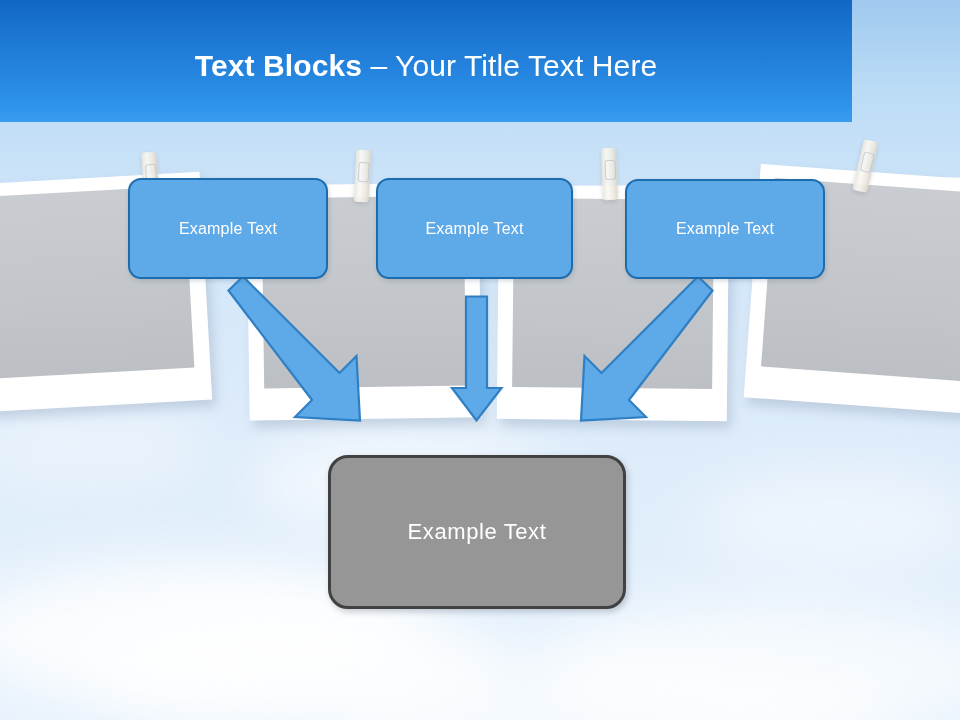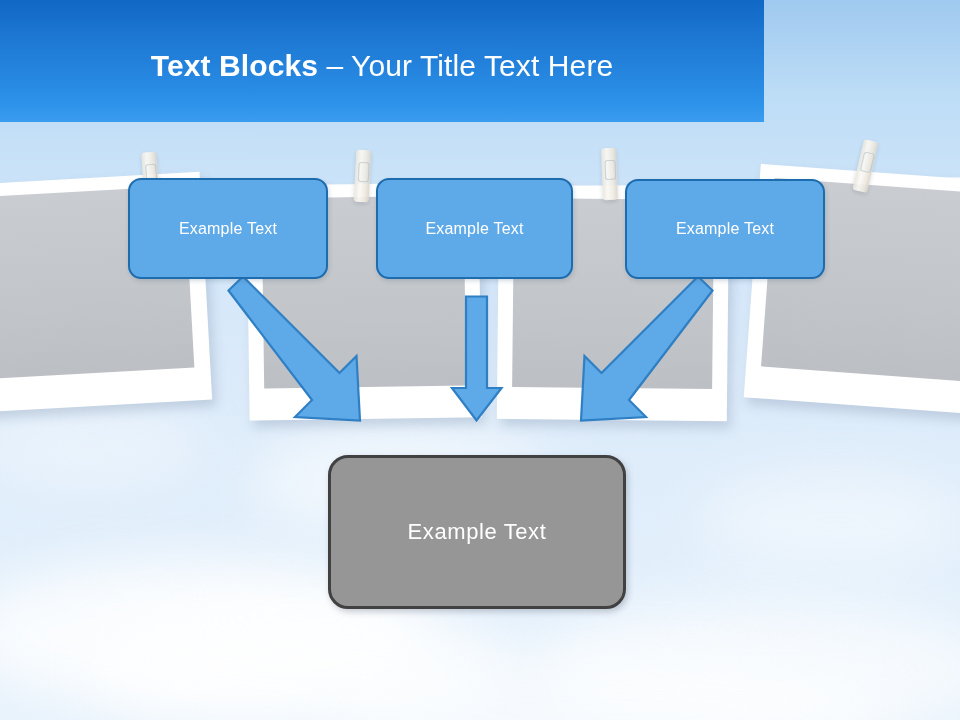--- a/index.html
+++ b/index.html
@@ -102,21 +102,21 @@
   .pol3 { left: 498px; top: 186px; width: 230px; height: 234px; transform: rotate(0.6deg); }
   .pol3 .photo { left: 15px; top: 13px; width: 200px; height: 189px; }
 
   .pol4 { left: 752px; top: 172px; width: 232px; height: 234px; transform: rotate(4.2deg); }
   .pol4 .photo { left: 15px; top: 13px; width: 201px; height: 189px; }
 
   
   .titlebar {
     position: absolute;
     left: 0; top: 0;
-    width: 764px; height: 122px;
+    width: 852px; height: 122px;
     background: linear-gradient(to bottom,
       #1167c4 0%,
       #1c76d2 28%,
       #2484de 58%,
       #2e93ea 86%,
       #3a9cef 100%);
   }
   .title-text {
     position: absolute;
     left: 0; right: 0;

